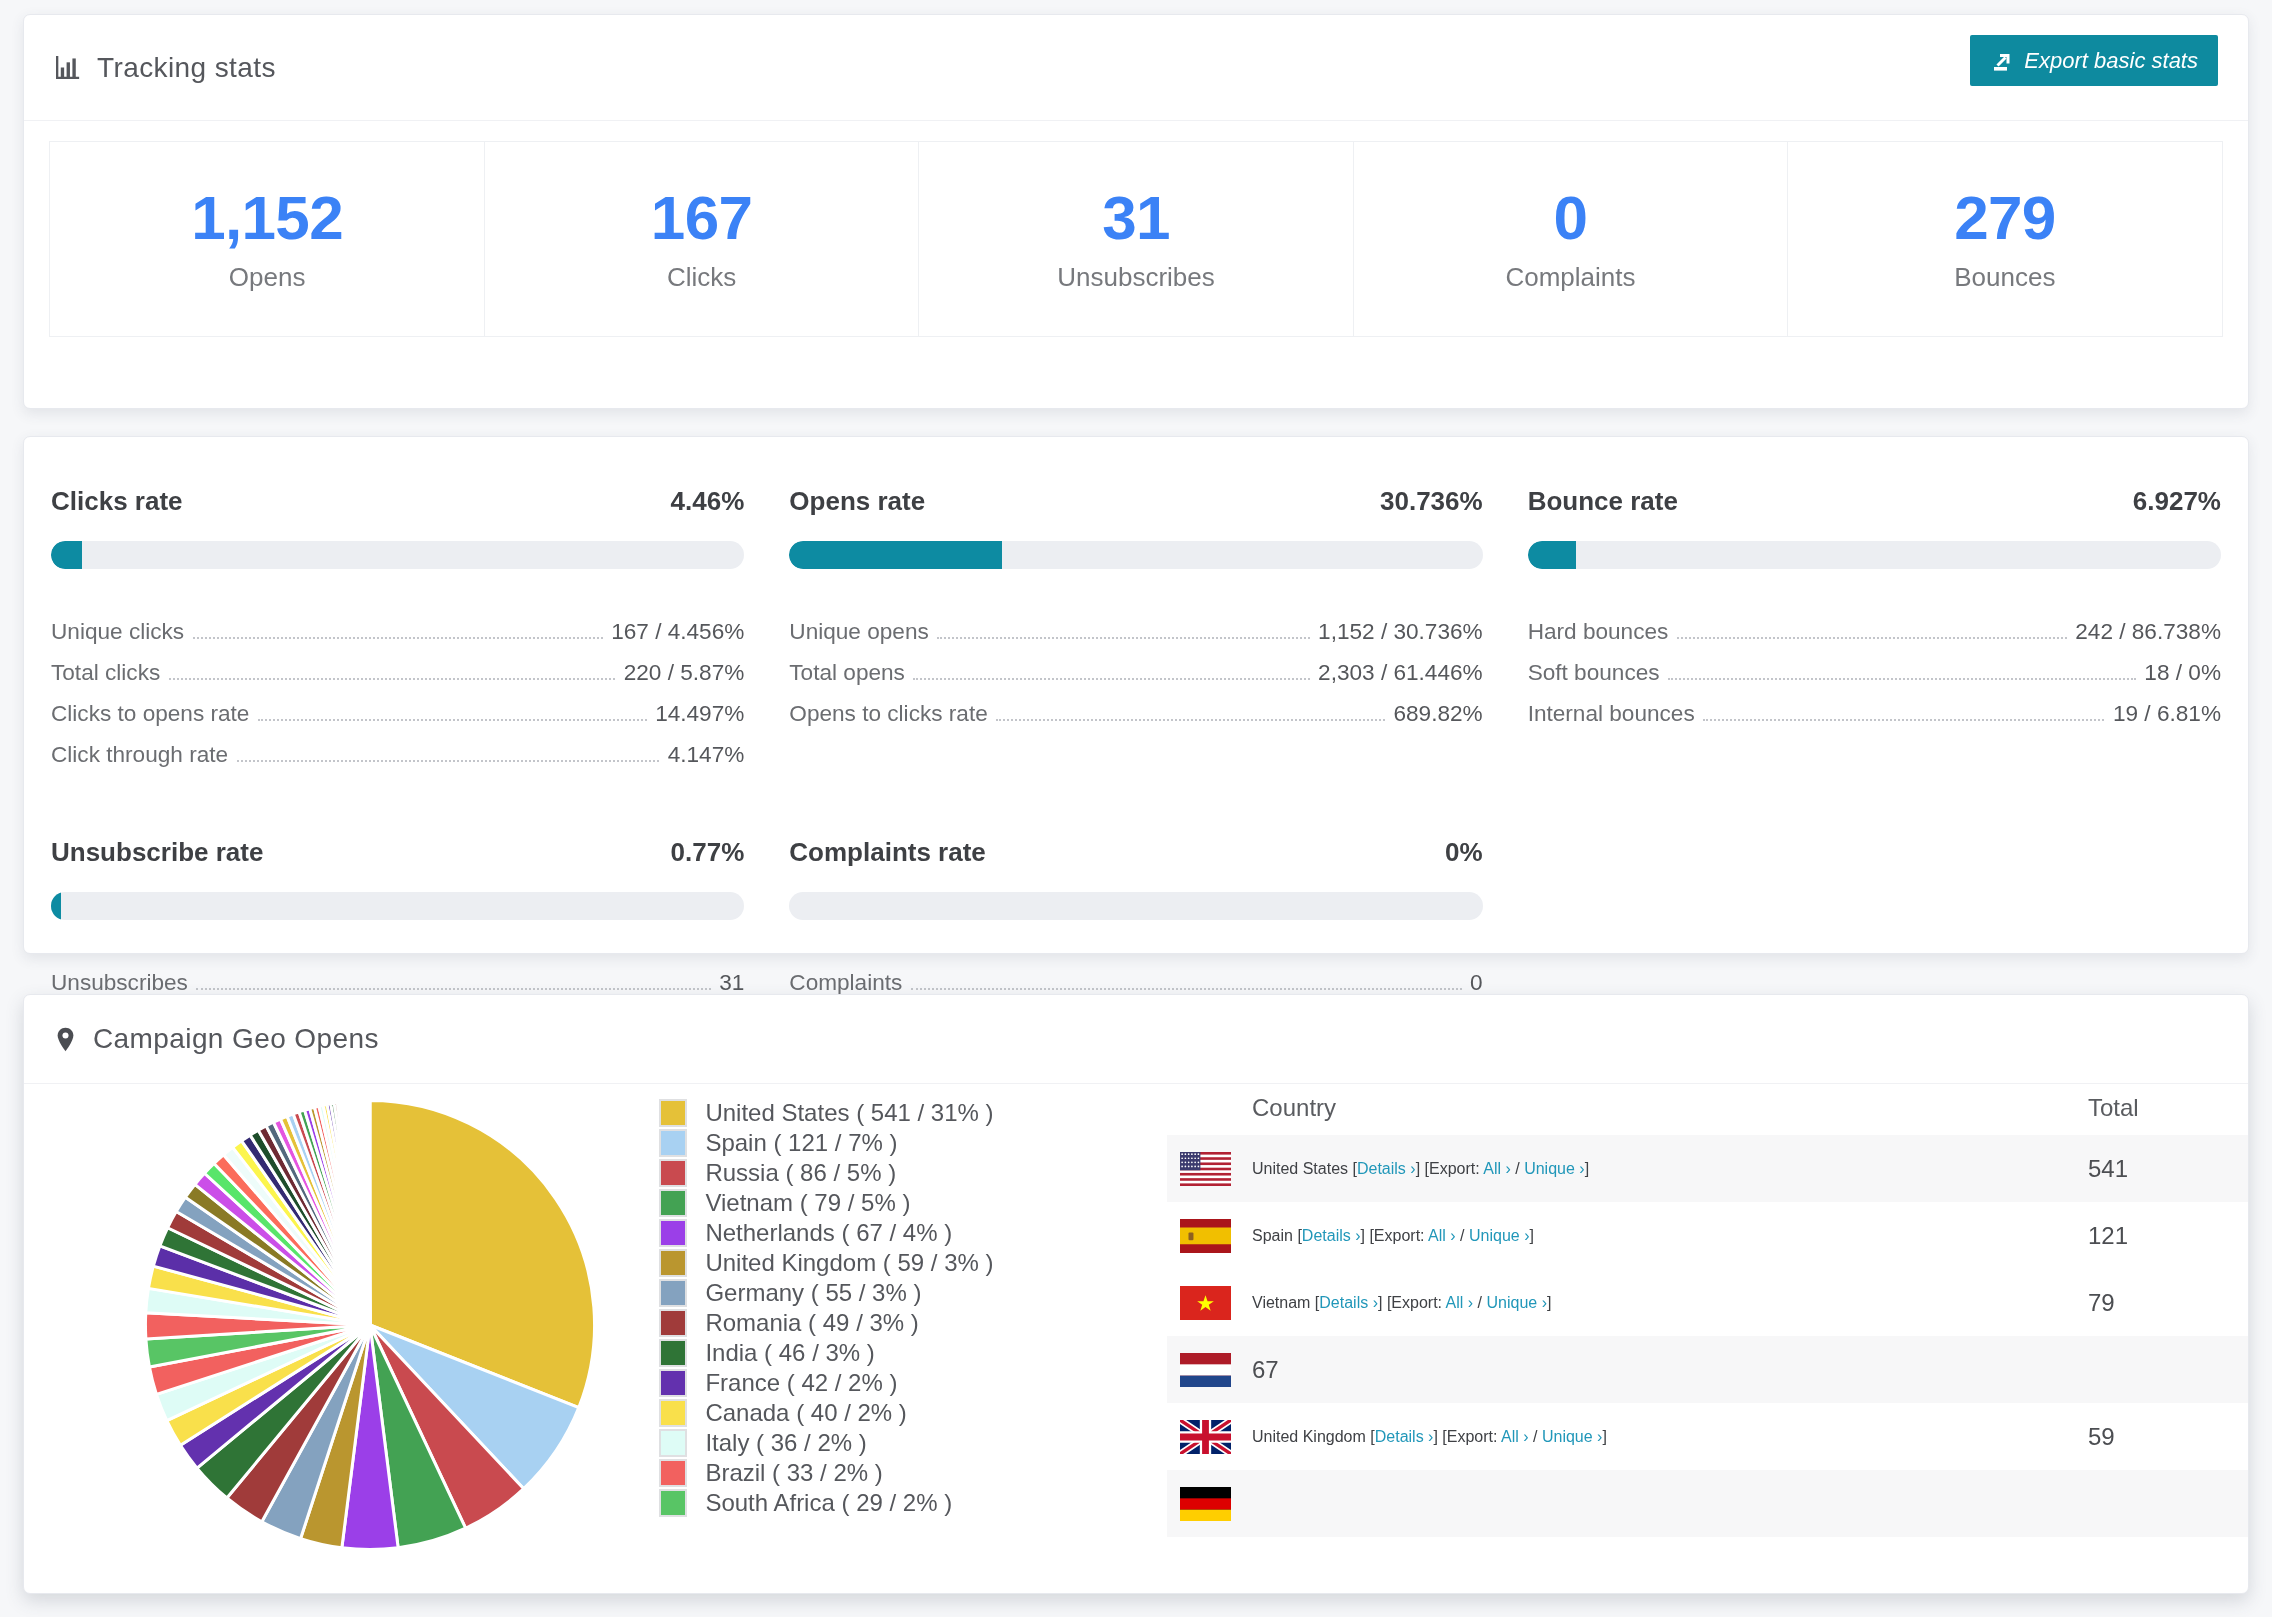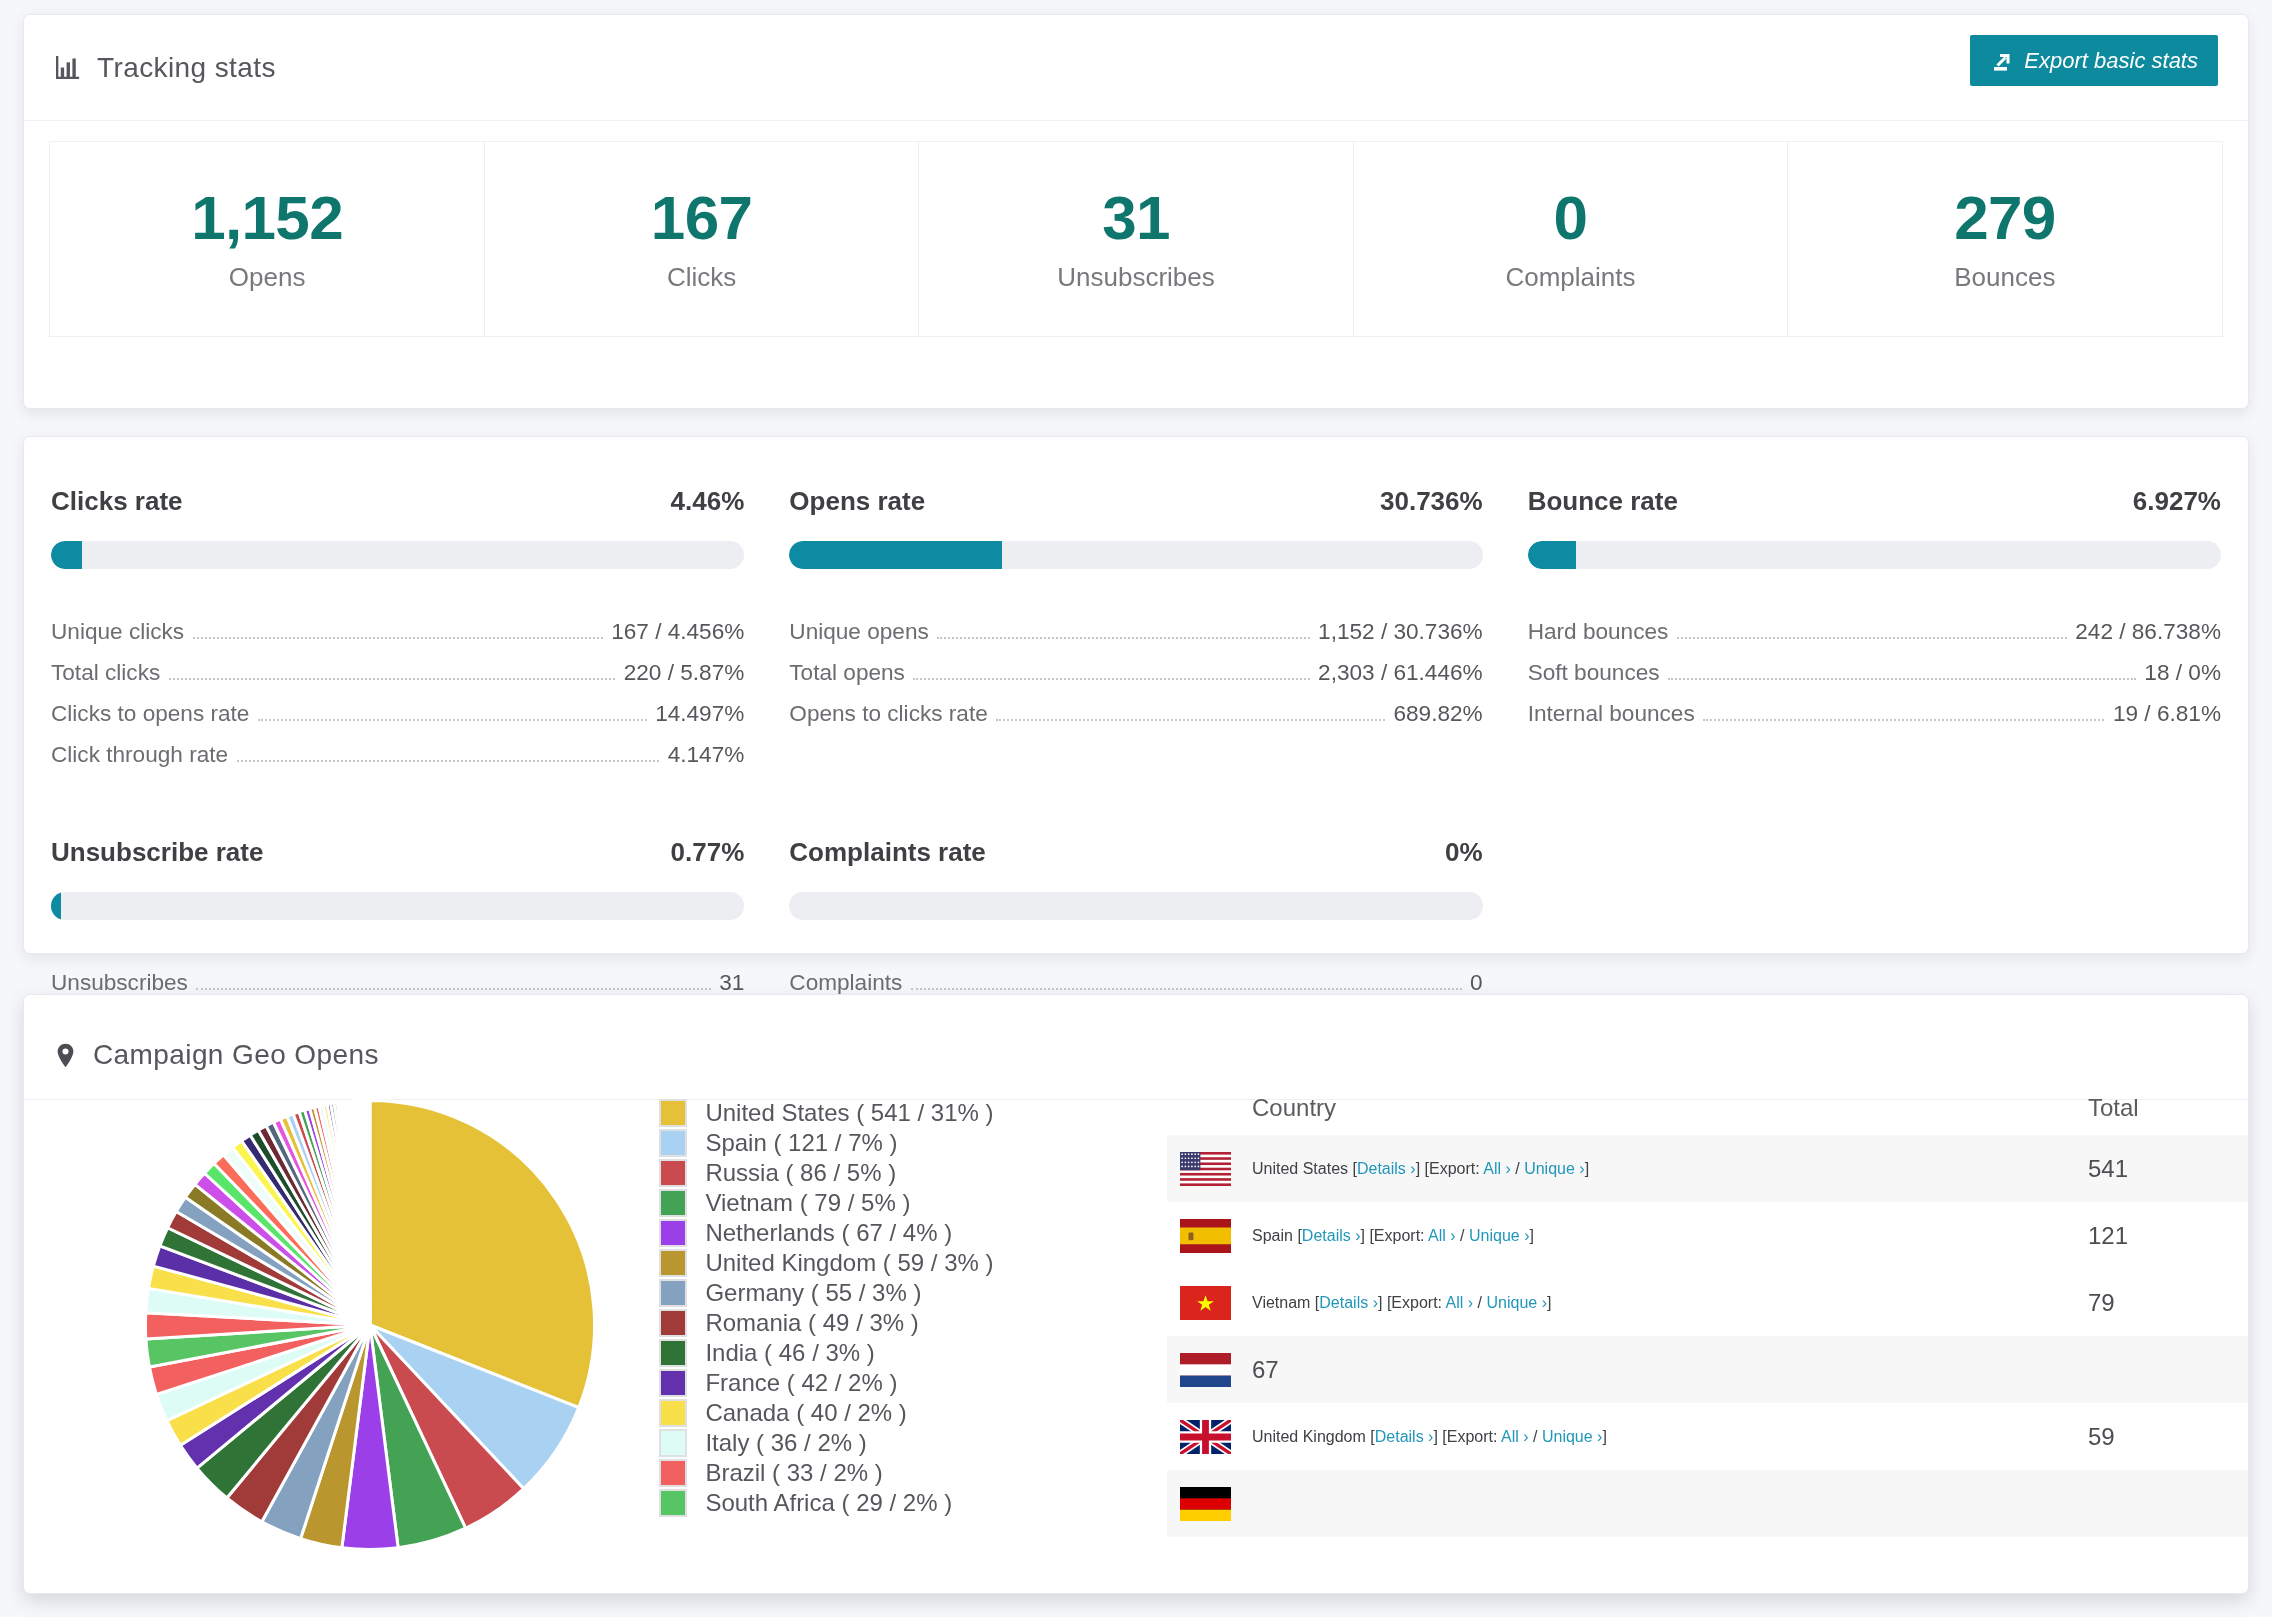--- a/index.html
+++ b/index.html
@@ -26,21 +26,21 @@
     position:absolute;right:30px;top:20px;display:flex;align-items:center;gap:10px;
     background:#0e8a9f;color:#fff;border:none;border-radius:2px;cursor:pointer;
     font-family:"Liberation Sans",sans-serif;font-size:22px;padding:12.7px 20px;font-style:italic;
   }
   .export-btn svg{width:24px;height:24px;}
   .stats-box{
     margin:20px 25.4px 0 25.4px;display:flex;border:1.4px solid #eef0f3;height:196px;box-sizing:border-box;
   }
   .stat-cell{flex:1;text-align:center;padding-top:40px;border-right:1.4px solid #eef0f3;box-sizing:border-box;}
   .stat-cell:last-child{border-right:none;}
-  .stat-value{font-size:62px;font-weight:bold;color:#0f766e;letter-spacing:-0.7px;}
+  .stat-value{font-size:62px;font-weight:bold;color:#3b82f6;letter-spacing:-0.7px;}
   .stat-label{font-size:26px;color:#77797d;margin-top:8.5px;}
   
   #card-rates{top:436px;height:518px;padding:31px 27px;box-sizing:border-box;}
   .rates-grid{display:grid;grid-template-columns:repeat(3,1fr);column-gap:45px;}
   .rates-grid.second{margin-top:51px;grid-template-rows:auto;}
   .rate-title-row{display:flex;justify-content:space-between;align-items:baseline;}
   .rate-title{font-size:26px;font-weight:bold;color:#3e4044;margin-top:18px;}
   .rate-value{font-size:26px;font-weight:bold;color:#3e4044;}
   .rate-bar{margin-top:24px;height:28px;background:#eceef2;border-radius:14px;overflow:hidden;}
   .rate-fill{height:100%;background:#0d8ba2;border-radius:14px 0 0 14px;}
@@ -230,21 +230,21 @@
             <span class="lbl">Complaints</span>
             <span class="leader"></span>
             <span class="val">0</span>
           </div>
         </div>
       </div>
     </div>
 </div>
 
 <div class="card" id="card-geo">
-  <div class="card-header" style="height:89px;margin-top:16px;">
+  <div class="card-header" style="height:89px;">
     <svg class="hdr-icon" viewBox="0 0 24 24" style="width:27px;height:27px;">
       <path d="M12 1.5C8.1 1.5 5 4.6 5 8.5c0 5 7 14 7 14s7-9 7-14c0-3.9-3.1-7-7-7z" fill="#4b4d52"></path>
       <circle cx="12" cy="8.5" r="2.7" fill="#fff"></circle>
     </svg>
     <span class="card-title">Campaign Geo Opens</span>
   </div>
   <div id="pie-wrap">
     <svg id="pie" viewBox="-330 -330 660 660" width="494" height="494">
         <path d="M0 0 L0.00 -300.00 A300 300 0 0 1 278.93 110.44 Z" fill="#e5c138" stroke="#fff" stroke-width="4" stroke-linejoin="round"></path>
         <path d="M0 0 L278.93 110.44 A300 300 0 0 1 205.36 218.69 Z" fill="#a8d1f2" stroke="#fff" stroke-width="4" stroke-linejoin="round"></path>

